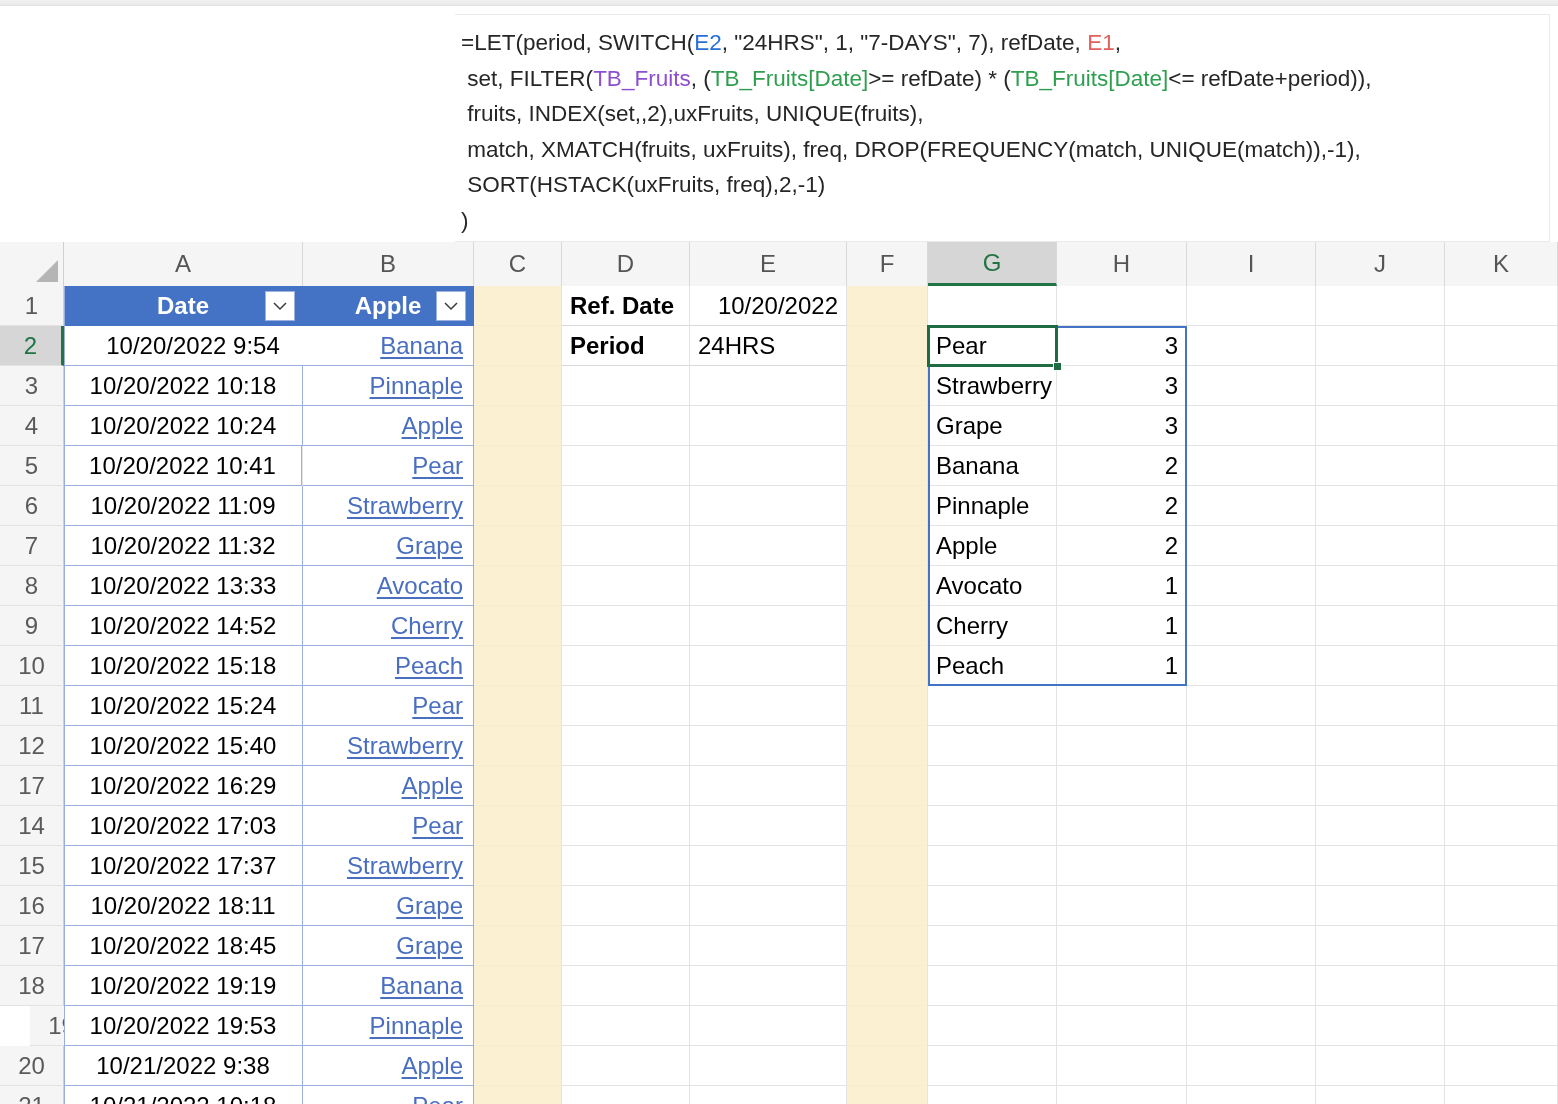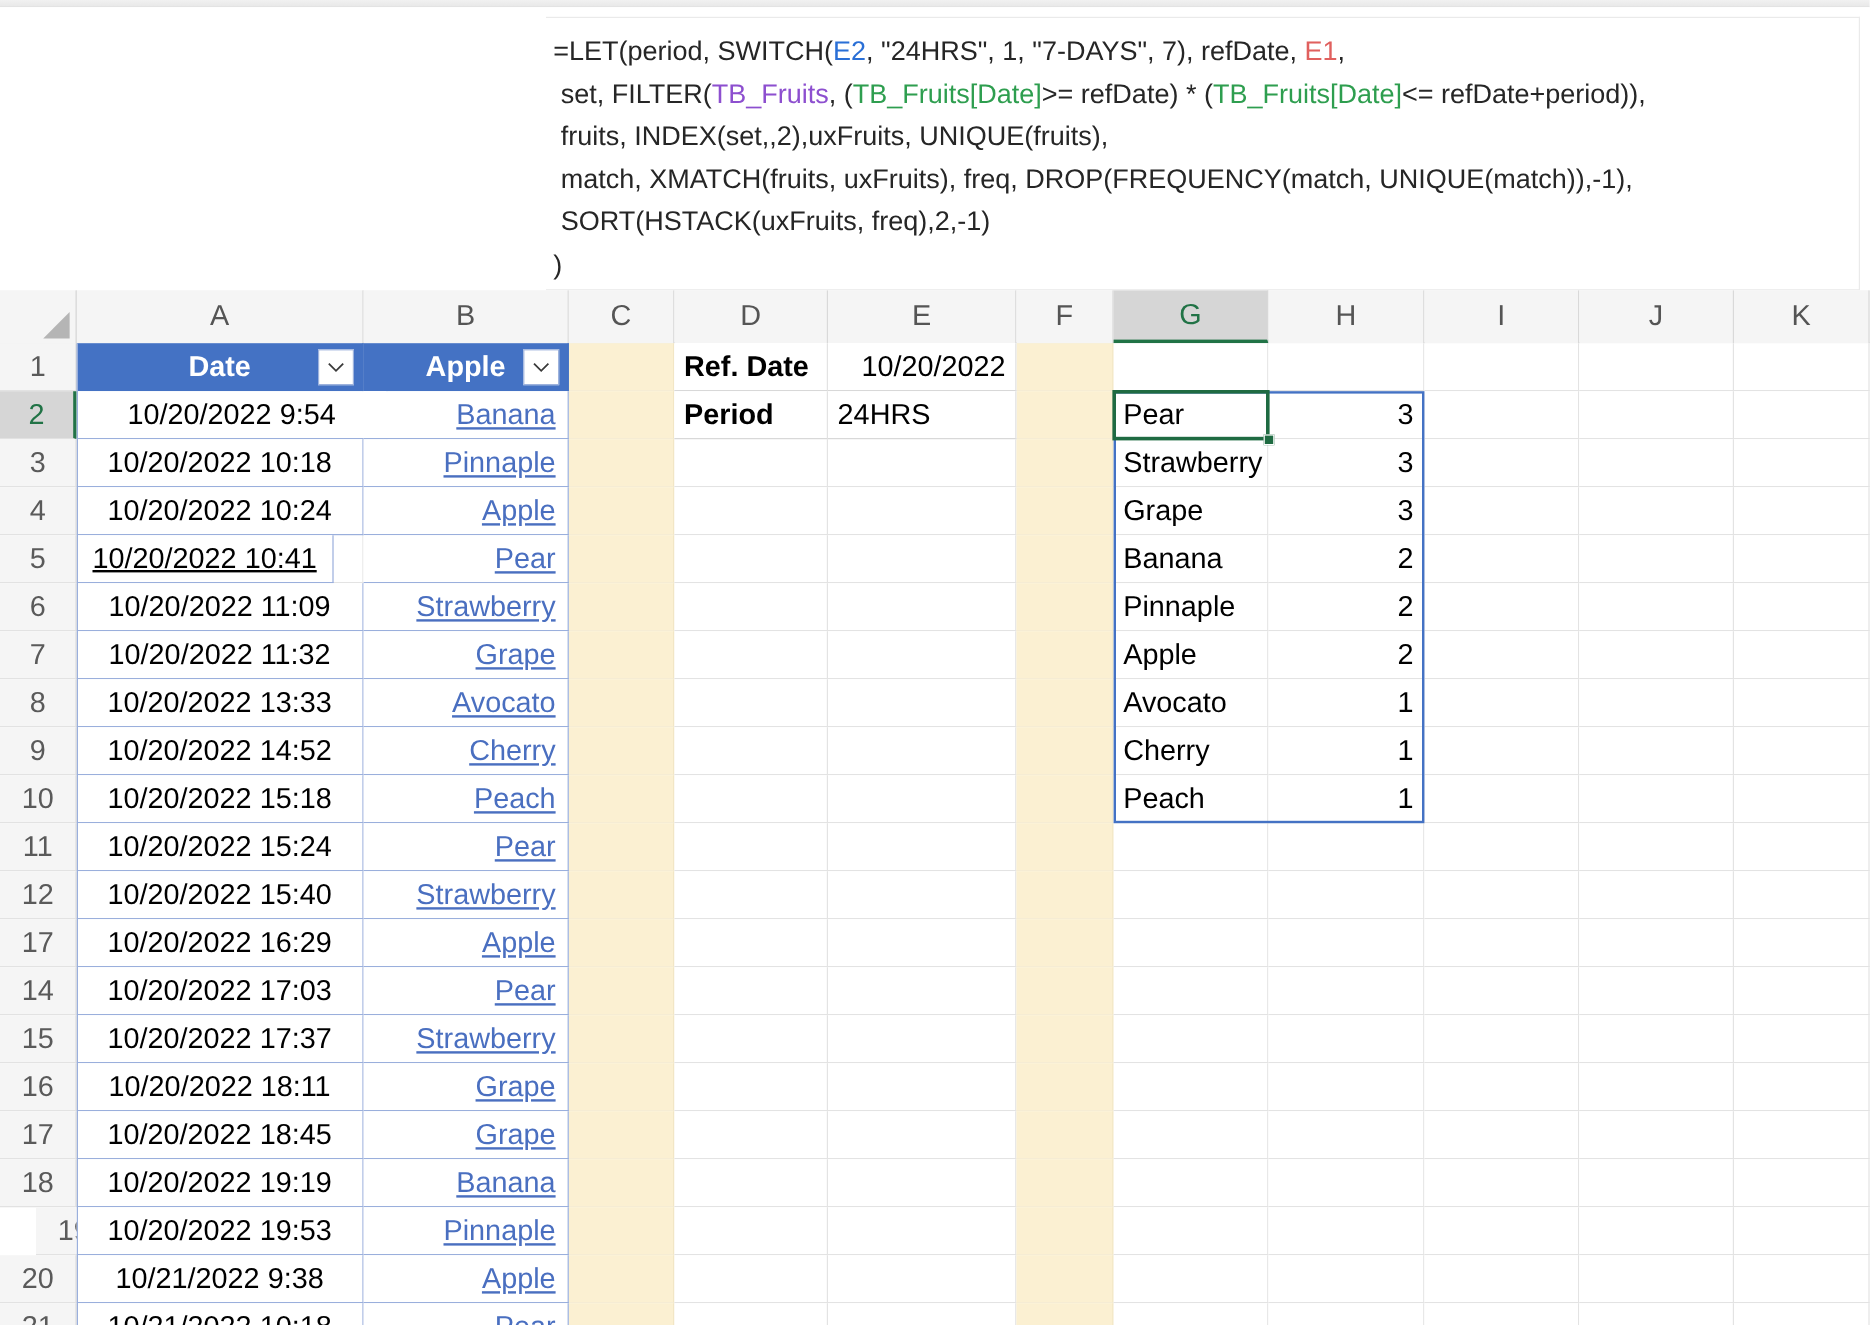--- a/index.html
+++ b/index.html
@@ -516,21 +516,21 @@
         <span class="tbl-link">Banana</span>
       </div>
       <div class="tbl-cell center" style="left: 64px; width: 239px; top: 124px;">10/20/2022 10:18</div>
       <div class="tbl-cell right" style="left: 303px; width: 171px; top: 124px;">
         <span class="tbl-link">Pinnaple</span>
       </div>
       <div class="tbl-cell center" style="left: 64px; width: 239px; top: 164px;">10/20/2022 10:24</div>
       <div class="tbl-cell right" style="left: 303px; width: 171px; top: 164px;">
         <span class="tbl-link">Apple</span>
       </div>
-      <div class="tbl-cell center" style="left: 64px; width: 214px; top: 204px; text-decoration: underline;">10/20/2022 10:41</div>
+      <div class="tbl-cell center" style="left: 64px; width: 238px; top: 204px;">10/20/2022 10:41</div>
       <div class="tbl-cell right" style="left: 303px; width: 171px; top: 204px;">
         <span class="tbl-link">Pear</span>
       </div>
       <div class="tbl-cell center" style="left: 64px; width: 239px; top: 244px;">10/20/2022 11:09</div>
       <div class="tbl-cell right" style="left: 303px; width: 171px; top: 244px;">
         <span class="tbl-link">Strawberry</span>
       </div>
       <div class="tbl-cell center" style="left: 64px; width: 239px; top: 284px;">10/20/2022 11:32</div>
       <div class="tbl-cell right" style="left: 303px; width: 171px; top: 284px;">
         <span class="tbl-link">Grape</span>

